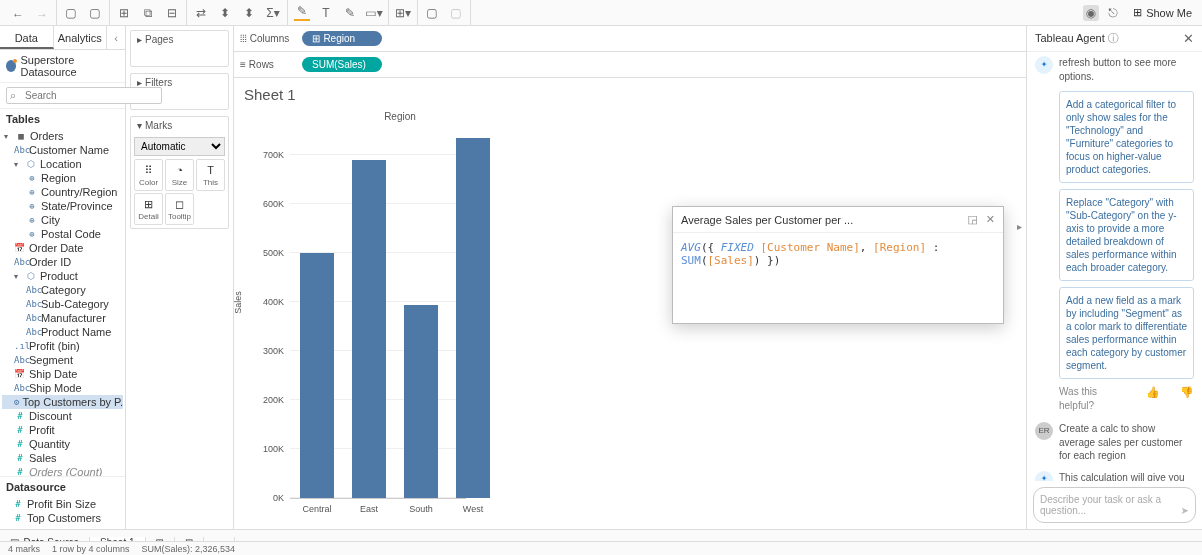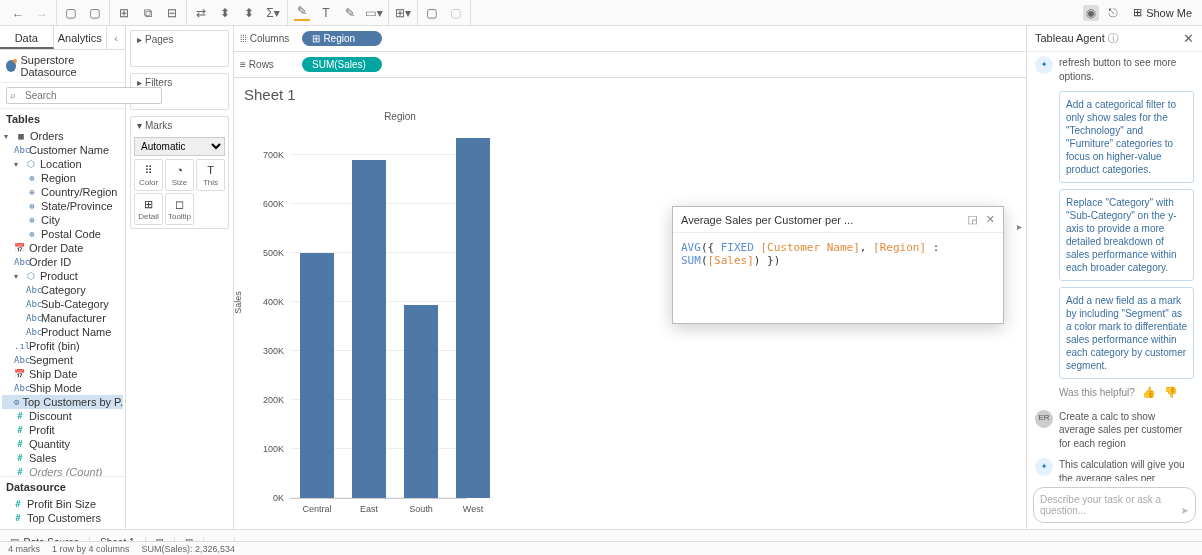--- a/index.html
+++ b/index.html
@@ -66,42 +66,42 @@
 .xlab { position: absolute; bottom: -16px; font-size: 9px; color: #555; width: 50px; text-align: center; }
 .ytick { position: absolute; left: -40px; font-size: 9px; color: #555; width: 34px; text-align: right; }
 .ygridline { position: absolute; left: 0; right: 0; border-top: 1px solid #eee; }
 
 .calc-dialog { position: absolute; left: 438px; top: 180px; width: 332px; background: #fff; border: 1px solid #bbb; box-shadow: 0 4px 16px rgba(0,0,0,0.2); }
 .calc-header { display: flex; align-items: center; padding: 6px 8px; border-bottom: 1px solid #eee; }
 .calc-title { flex: 1; font-size: 11px; color: #333; }
 .calc-header-icons { display: flex; gap: 8px; color: #888; }
 .calc-header-icons span { cursor: pointer; }
 .calc-body { padding: 8px; font-family: "Consolas", monospace; font-size: 11px; min-height: 90px; }
-.tok-fn { color: #5a8fd6; }
+.tok-fn { color: #5a8fd6; font-style: italic; }
 .tok-field { color: #e28c3c; }
 .tok-agg { color: #5a8fd6; }
 .calc-footer { display: flex; align-items: center; padding: 6px 8px; border-top: 1px solid #eee; gap: 6px; }
 .calc-valid { flex: 1; font-size: 10px; color: #555; }
 .calc-caret { position: absolute; right: 4px; top: 50%; color: #888; font-size: 10px; cursor: pointer; }
 .btn { padding: 3px 14px; font-size: 11px; border: 1px solid #999; cursor: pointer; }
 .btn-default { background: #eee; }
 .btn-primary { background: #2c5f8d; color: #fff; border-color: #2c5f8d; }
 
 .agent-pane { width: 176px; border-left: 1px solid #ddd; display: flex; flex-direction: column; background: #fff; }
 .agent-header { display: flex; align-items: center; padding: 5px 8px; border-bottom: 1px solid #eee; }
 .agent-title { flex: 1; font-size: 11px; font-weight: 500; }
 .agent-close { cursor: pointer; color: #666; font-size: 13px; }
 .agent-body { flex: 1; overflow-y: auto; padding: 4px 8px; font-size: 10px; line-height: 1.35; }
 .agent-msg { display: flex; gap: 6px; margin-bottom: 8px; }
 .agent-avatar { width: 18px; height: 18px; border-radius: 50%; flex-shrink: 0; display: flex; align-items: center; justify-content: center; font-size: 8px; }
 .av-ai { background: #e3f2fd; color: #1976d2; }
 .av-user { background: #ccc; color: #555; }
 .agent-text { flex: 1; color: #555; }
 .suggestion-box { border: 1px solid #c5d9ed; border-radius: 3px; padding: 6px; margin-bottom: 6px; color: #3b6fa0; font-size: 10px; line-height: 1.3; cursor: pointer; }
-.helpful-row { display: flex; align-items: flex-end; gap: 8px; color: #888; font-size: 10px; margin: 4px 0 10px 0; }
+.helpful-row { display: flex; align-items: flex-start; gap: 20px; color: #888; font-size: 10px; margin: 4px 0 10px 0; }
 .thumb { cursor: pointer; font-size: 11px; }
 .agent-input { border: 1px solid #ccc; margin: 6px; padding: 6px; border-radius: 11px; font-size: 10px; color: #aaa; min-height: 30px; position: relative; }
 .agent-send { position: absolute; right: 6px; bottom: 6px; color: #bbb; }
 
 .statusbar { height: 25px; border-top: 1px solid #ddd; display: flex; align-items: center; font-size: 10px; background: #fafafa; }
 .status-tabs { display: flex; height: 100%; align-items: center; }
 .status-tab { padding: 0 10px; height: 100%; display: flex; align-items: center; border-right: 1px solid #ddd; cursor: pointer; }
 .status-tab.active { background: #fff; }
 .status-info { padding: 0 10px; color: #666; border-top: 1px solid #ddd; display: flex; gap: 10px;}
 </style>

